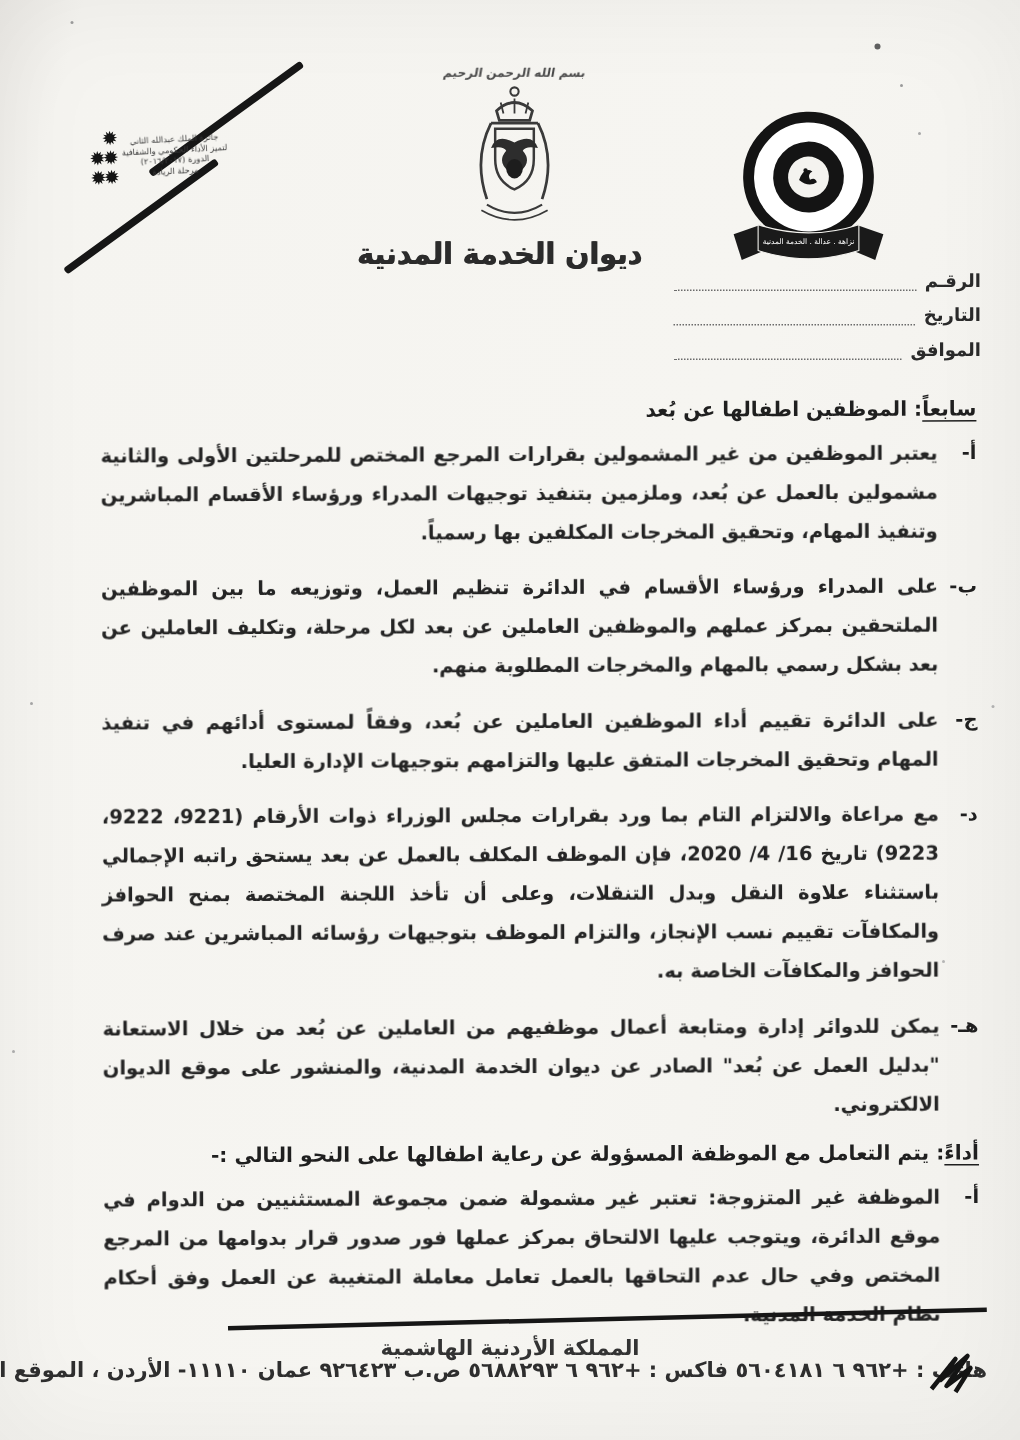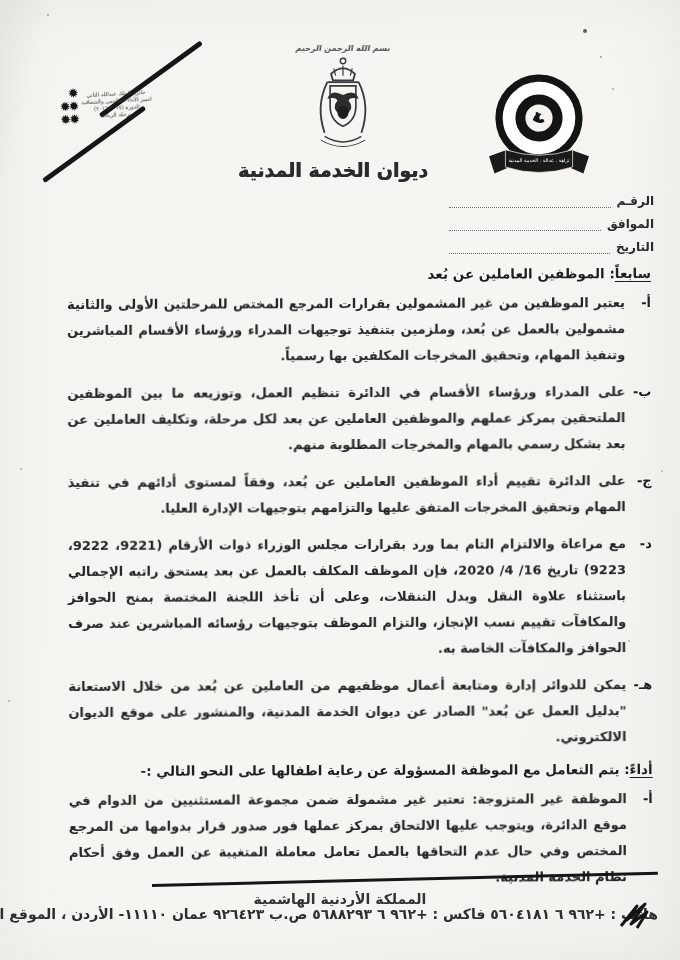--- a/index.html
+++ b/index.html
@@ -18,21 +18,21 @@
   .stamp-stars{display:flex; flex-direction:column; line-height:13px; font-size:13px; color:#141414; letter-spacing:-2px;}
   .stamp-lines{text-align:center; color:#3a3a3a;}
   .stamp-lines div{font-size:5.5px; line-height:7px; white-space:nowrap; filter:blur(0.2px);}
   .center-emblem{position:absolute; left:258px; top:44px; width:170px; text-align:center;}
   .bismillah{font-size:8px; font-weight:bold; color:#4a4a4a; transform:skewX(-10deg); filter:blur(0.3px); margin-bottom:2px;}
   .crest{display:block; margin:0 auto;}
   .org-calligraphy{font-size:19px; font-weight:bold; color:#2b2b2b; letter-spacing:-1px;
     text-shadow:0.6px 0 0 #2b2b2b; transform:scaleY(1.05); filter:blur(0.25px); white-space:nowrap;}
   .seal{position:absolute; left:480px; top:72px;}
   
-  .ref-fields{position:absolute; top:194px; right:26px; width:205px;}
+  .ref-fields{position:absolute; top:180px; right:26px; width:205px;}
   .ref-row{display:flex; align-items:flex-end; margin-bottom:9px;}
   .ref-label{font-size:12px; font-weight:bold; color:#2a2a2a; margin-left:6px; white-space:nowrap;}
   .dotline{flex:1; border-bottom:1.6px dotted #6b6b6b; height:12px;}
   
   .body-text{position:absolute; top:266px; right:28px; left:68px; transform:rotate(-0.2deg);}
   .sec-heading{font-size:13.5px; font-weight:bold; margin:0 0 9px 0; color:#1f1f1f;}
   .sec-heading .u{text-decoration:underline; text-underline-offset:3px;}
   .item{display:flex; margin-bottom:11px;}
   .marker{flex:0 0 26px; font-size:13px; font-weight:bold; line-height:26px; color:#1f1f1f;}
   .item p{flex:1; margin:0; font-size:13px; font-weight:bold; line-height:26px; color:#242424;
@@ -111,32 +111,32 @@
       <text x="65" y="99" text-anchor="middle" font-size="5.5" fill="#ffffff">نزاهة . عدالة . الخدمة المدنية</text>
     </svg>
   </div>
 
   <div class="ref-fields">
     <div class="ref-row">
       <span class="ref-label">الرقـم</span>
       <span class="dotline"></span>
     </div>
     <div class="ref-row">
-      <span class="ref-label">الموافق</span>
+      <span class="ref-label">التاريخ</span>
       <span class="dotline"></span>
     </div>
     <div class="ref-row">
-      <span class="ref-label">التاريخ</span>
+      <span class="ref-label">الموافق</span>
       <span class="dotline"></span>
     </div>
   </div>
 
   <main class="body-text">
 
-    <h2 class="sec-heading"><span class="u">سابعاً</span><span>: الموظفين العاملين عن بُعد</span></h2>
+    <h2 class="sec-heading"><span class="u">سابعاً</span><span>: الموظفين اطفالها عن بُعد</span></h2>
 
     <div class="item">
       <span class="marker">أ-</span>
       <p>يعتبر الموظفين من غير المشمولين بقرارات المرجع المختص للمرحلتين الأولى والثانية مشمولين بالعمل عن بُعد، وملزمين بتنفيذ توجيهات المدراء ورؤساء الأقسام المباشرين وتنفيذ المهام، وتحقيق المخرجات المكلفين بها رسمياً.</p>
     </div>
     <div class="item">
       <span class="marker">ب-</span>
       <p>على المدراء ورؤساء الأقسام في الدائرة تنظيم العمل، وتوزيعه ما بين الموظفين الملتحقين بمركز عملهم والموظفين العاملين عن بعد لكل مرحلة، وتكليف العاملين عن بعد بشكل رسمي بالمهام والمخرجات المطلوبة منهم.</p>
     </div>
     <div class="item">

